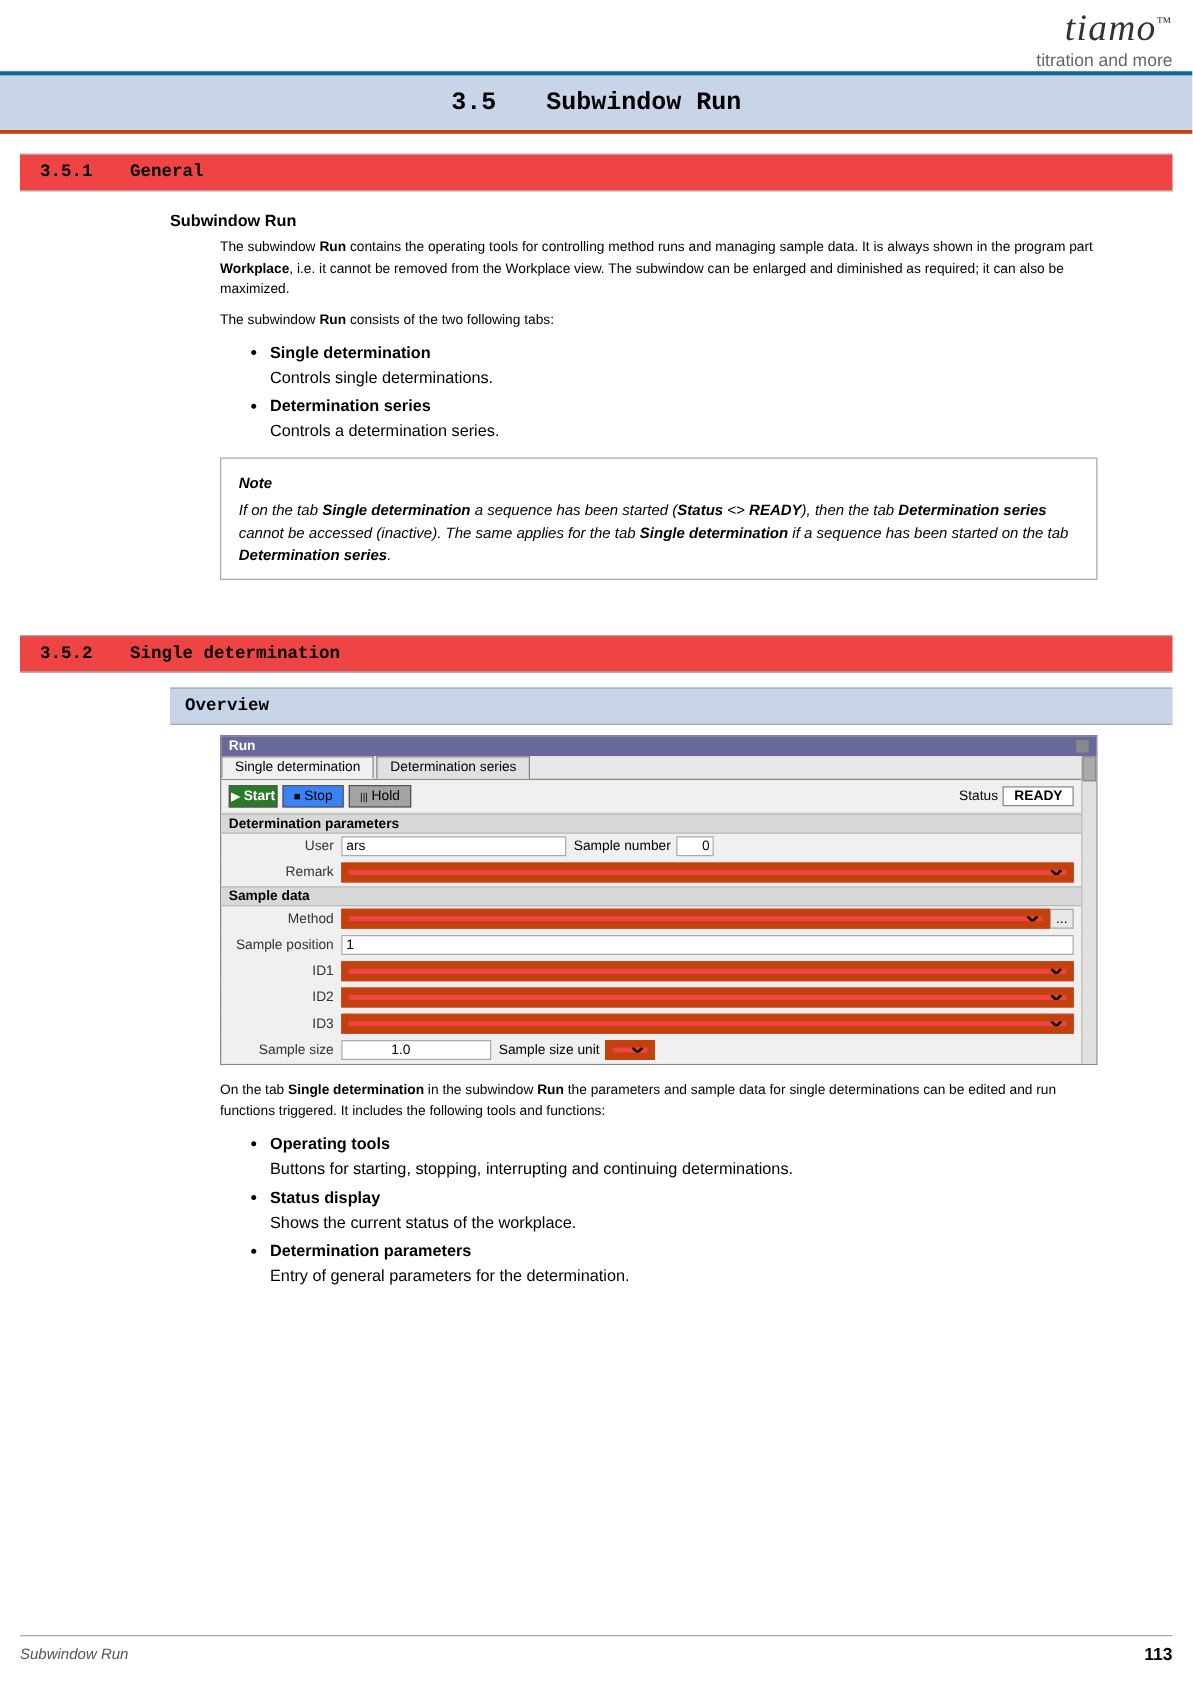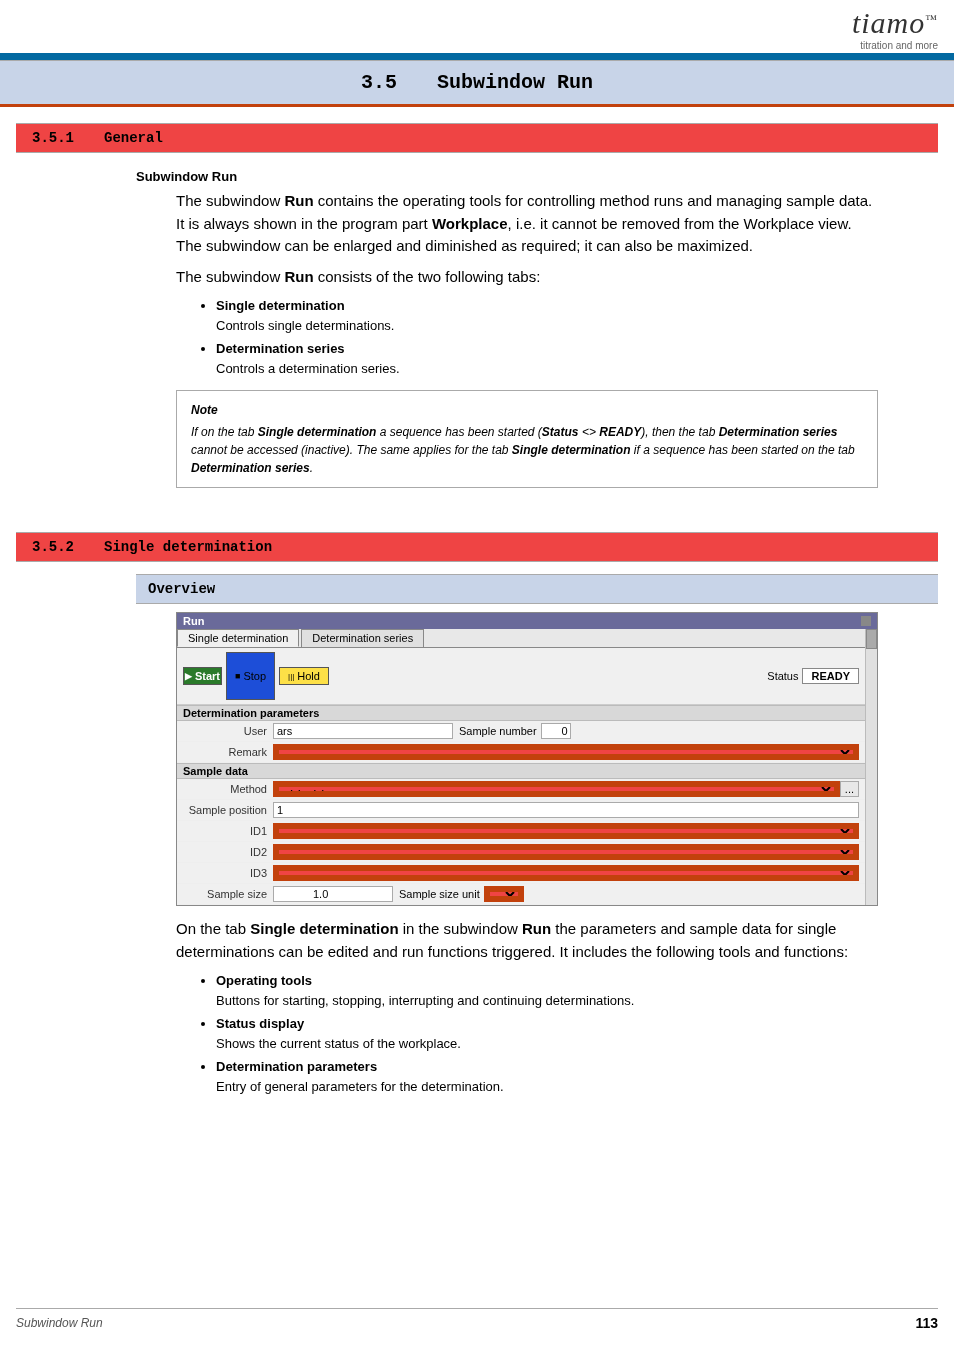--- a/index.html
+++ b/index.html
@@ -8,41 +8,41 @@
       font-size: 13px;
       background: #fff;
       color: #000;
       width: 954px;
       min-height: 1351px;
       position: relative;
     }
 
     
     .header {
-      border-bottom: 7px solid #0369a1;
+      border-bottom: 3px solid #0369a1;
       padding: 8px 16px 4px 16px;
       display: flex;
       justify-content: flex-end;
       align-items: center;
       height: 60px;
     }
     .logo-container {
       display: flex;
       flex-direction: column;
       align-items: flex-end;
     }
     .logo-text {
       font-size: 28px;
       font-style: italic;
       color: #333;
       font-family: Georgia, serif;
       letter-spacing: 1px;
     }
     .logo-tagline {
-      font-size: 10px;
+      font-size: 14px;
       color: #666;
       text-align: right;
     }
     .logo-tm {
       font-size: 10px;
       vertical-align: super;
     }
 
     
     .chapter-title-bar {
@@ -100,21 +100,21 @@
       font-size: 13px;
       font-weight: bold;
       margin-top: 16px;
       margin-bottom: 6px;
       padding-left: 120px;
     }
 
     .body-text {
       padding-left: 160px;
       padding-right: 60px;
-      font-size: 15px;
+      font-size: 11px;
       line-height: 1.5;
       margin-bottom: 8px;
     }
 
     
     .bullet-list {
       padding-left: 200px;
       padding-right: 60px;
       margin-bottom: 8px;
     }
@@ -211,35 +211,35 @@
       cursor: pointer;
       display: flex;
       align-items: center;
       gap: 3px;
     }
     .btn-start::before {
       content: '▶';
       font-size: 9px;
     }
     .btn-stop {
-      background: #1d4ed8;
+      background: #3b82f6;
       border: 1px solid #555;
-      padding: 17px 8px;
+      padding: 2px 8px;
       font-size: 11px;
       cursor: pointer;
       display: flex;
       align-items: center;
       gap: 3px;
     }
     .btn-stop::before {
       content: '■';
       font-size: 9px;
     }
     .btn-hold {
-      background: #fde047;
+      background: #a3a3a3;
       border: 1px solid #555;
       padding: 2px 8px;
       font-size: 11px;
       cursor: pointer;
       display: flex;
       align-items: center;
       gap: 3px;
     }
     .btn-hold::before {
       content: '|||';

